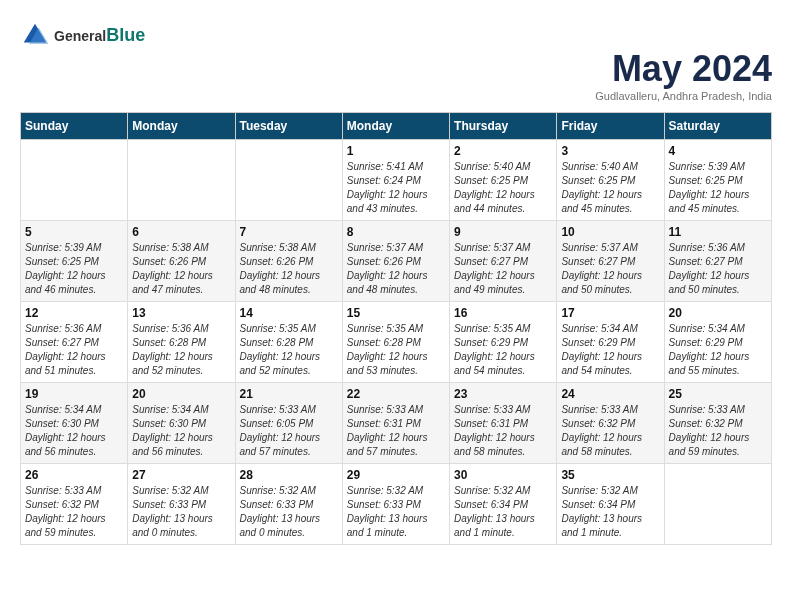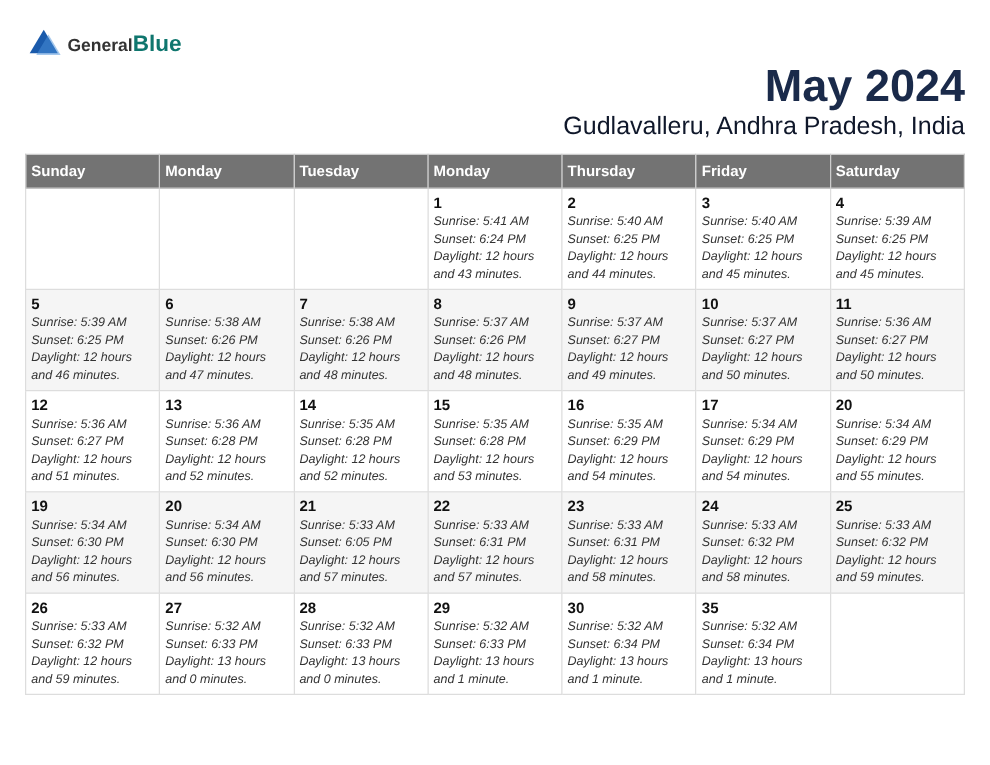--- a/index.html
+++ b/index.html
@@ -38,31 +38,31 @@
     .title-area {
       text-align: right;
     }
     .calendar-title {
       font-size: 36px;
       font-weight: bold;
       color: #1a2a4a;
       margin-top: 28px;
     }
     .calendar-subtitle {
-      font-size: 20px;
-      color: #0f172a;
+      font-size: 11px;
+      color: #737373;
       font-weight: normal;
     }
     .calendar {
       width: 100%;
       border-collapse: collapse;
       font-size: 11px;
     }
     .calendar th {
-      background-color: #737373;
+      background-color: #0c4a6e;
       color: white;
       padding: 6px 4px;
       text-align: left;
       font-size: 12px;
       font-weight: bold;
       border: 1px solid #ccc;
     }
     .calendar td {
       vertical-align: top;
       padding: 4px;

